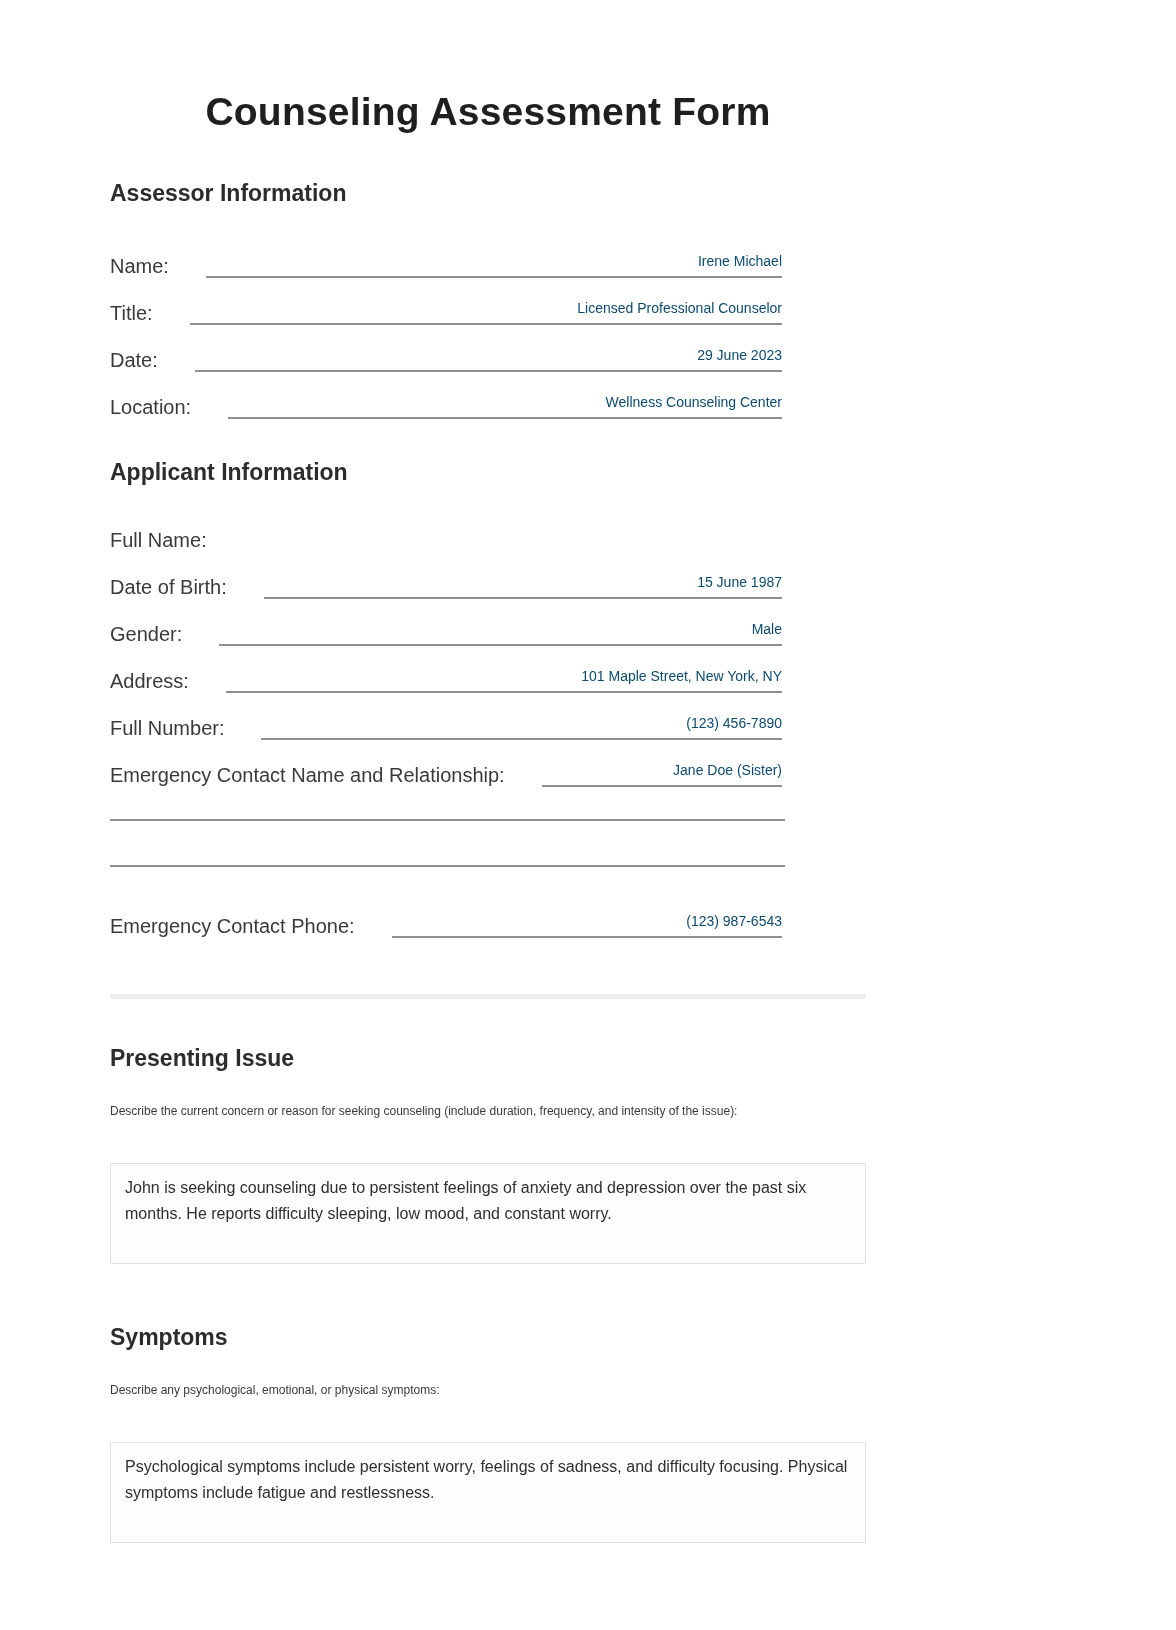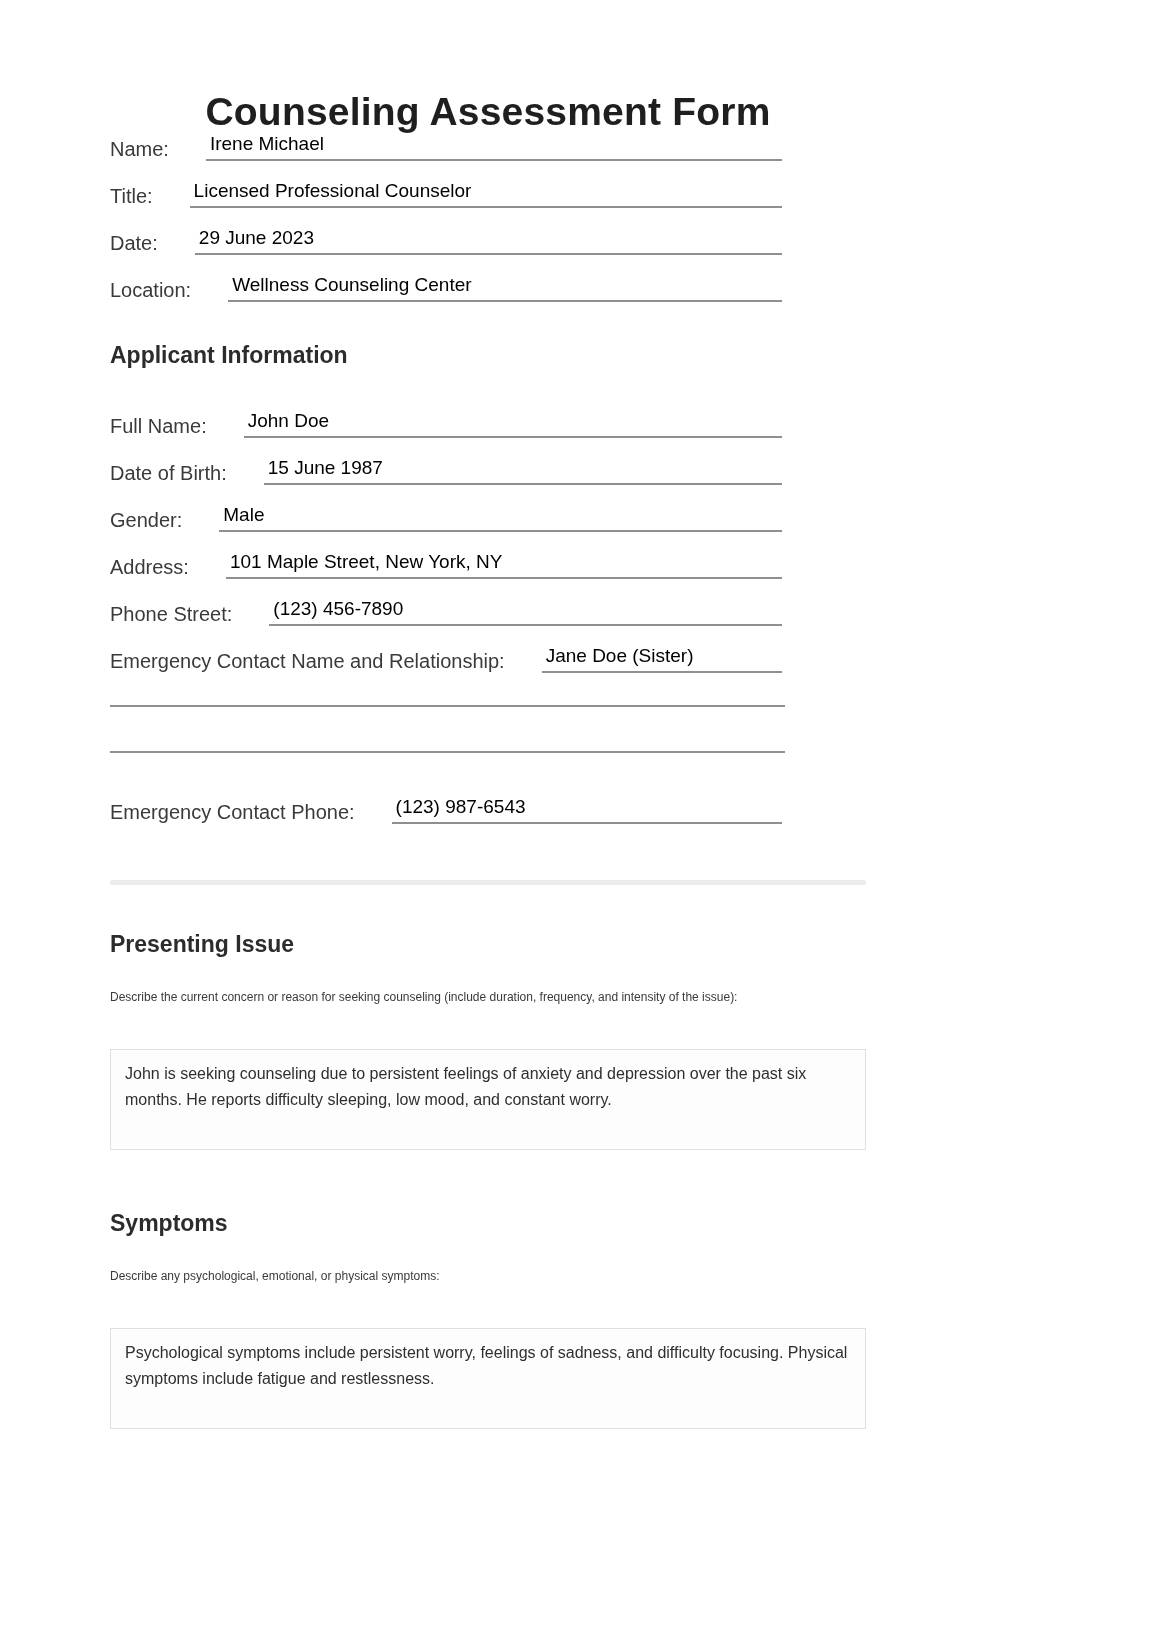--- a/index.html
+++ b/index.html
@@ -46,27 +46,28 @@
   }
   .field-label {
     font-size: 20px;
     color: #3a3a3a;
     white-space: nowrap;
     padding-right: 9px;
     line-height: 24px;
   }
   .field-value {
     flex: 1;
-    font-size: 19px;
-    color: #000000;
+    font-size: 14px;
+    color: #0c4a6e;
     border-bottom: 2px solid #8f8f8f;
     padding: 0 0 5px 4px;
     line-height: 20px;
     white-space: nowrap;
     overflow: hidden;
+    text-align: right;
   }
   .blank-line {
     width: 675px;
     height: 0;
     border-bottom: 2px solid #8f8f8f;
   }
   .blank-line.first { margin-top: 32px; }
   .blank-line.second { margin-top: 44px; }
   .phone-row { margin-top: 44px; margin-bottom: 0; }
 
@@ -97,20 +98,21 @@
     color: #2f2f2f;
   }
 </style>
 </head>
 <body>
 
 <div class="page">
 
   <h1 class="doc-title">Counseling Assessment Form</h1>
 
+  <h2 class="section-heading" id="assessor-heading">Assessor Information</h2>
 
   <div class="field-row">
     <span class="field-label">Name:</span>
     <span class="field-value">Irene Michael</span>
   </div>
   <div class="field-row">
     <span class="field-label">Title:</span>
     <span class="field-value">Licensed Professional Counselor</span>
   </div>
   <div class="field-row">
@@ -119,36 +121,35 @@
   </div>
   <div class="field-row">
     <span class="field-label">Location:</span>
     <span class="field-value">Wellness Counseling Center</span>
   </div>
 
   <h2 class="section-heading" id="applicant-heading">Applicant Information</h2>
 
   <div class="field-row">
     <span class="field-label">Full Name:</span>
-    <span class="field-value">John Doe</span>
   </div>
   <div class="field-row">
     <span class="field-label">Date of Birth:</span>
     <span class="field-value">15 June 1987</span>
   </div>
   <div class="field-row">
     <span class="field-label">Gender:</span>
     <span class="field-value">Male</span>
   </div>
   <div class="field-row">
     <span class="field-label">Address:</span>
     <span class="field-value">101 Maple Street, New York, NY</span>
   </div>
   <div class="field-row">
-    <span class="field-label">Phone Street:</span>
+    <span class="field-label">Full Number:</span>
     <span class="field-value">(123) 456-7890</span>
   </div>
   <div class="field-row">
     <span class="field-label">Emergency Contact Name and Relationship:</span>
     <span class="field-value">Jane Doe (Sister)</span>
   </div>
 
   <div class="blank-line first"></div>
   <div class="blank-line second"></div>
 

